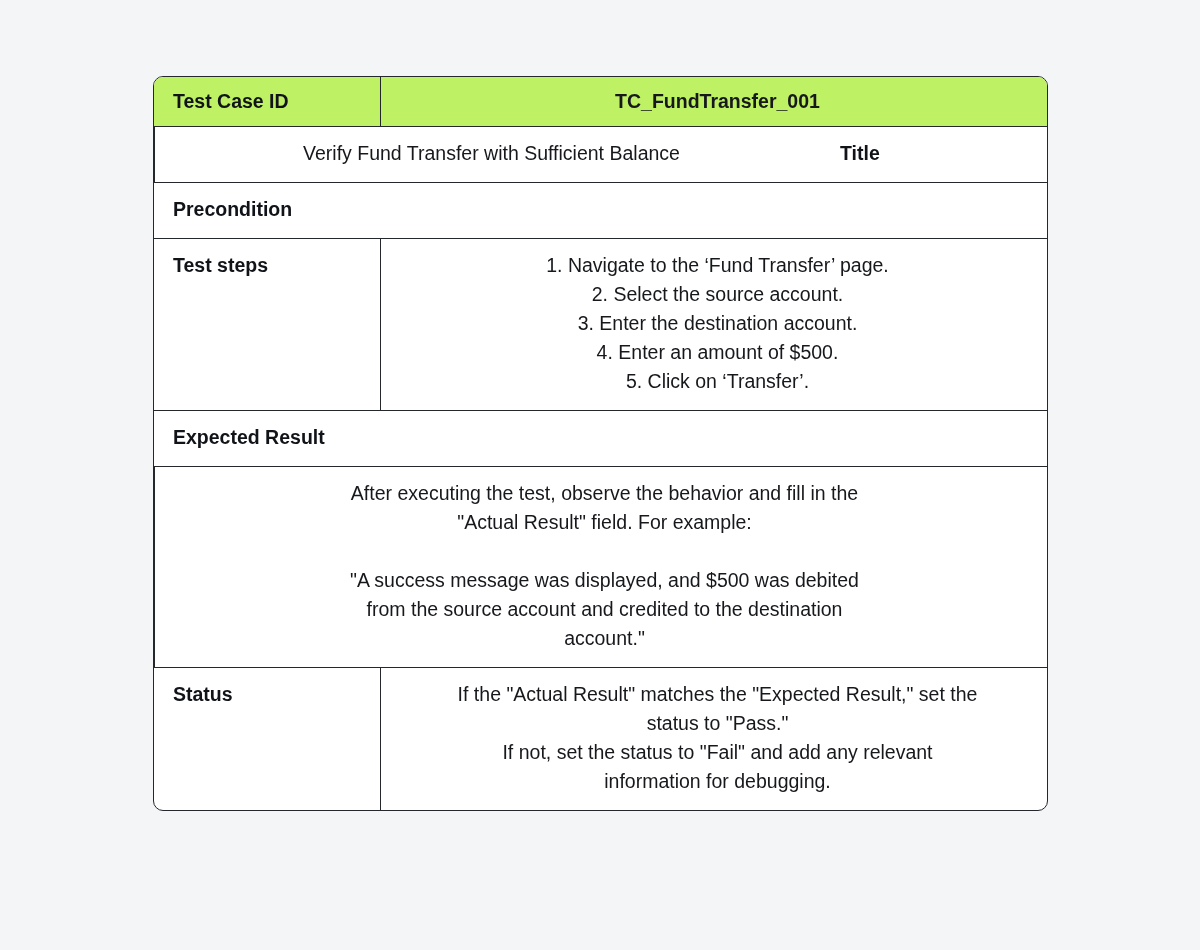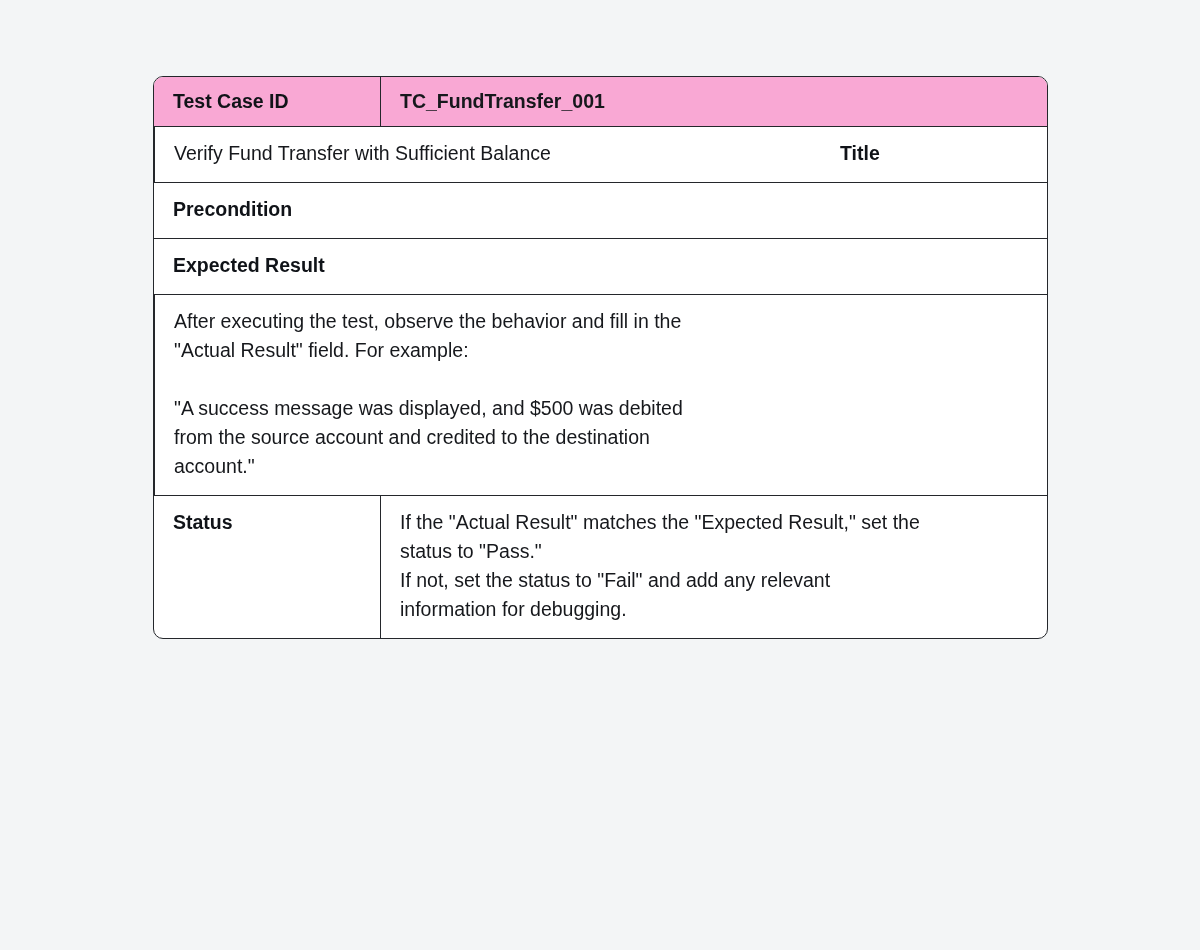--- a/index.html
+++ b/index.html
@@ -26,21 +26,21 @@
     overflow: hidden;
   }
 
   .row {
     display: flex;
     border-top: 1.5px solid #24272b;
   }
 
   .row.header-row {
     border-top: none;
-    background: #f9a8d4;
+    background: #bef264;
   }
 
   .cell {
     font-size: 19.5px;
     line-height: 29px;
     color: #16181c;
   }
 
   .label-cell {
     flex: 0 0 226px;
@@ -48,20 +48,21 @@
     padding: 12px 14px 14px 19px;
     font-weight: 700;
     color: #101318;
   }
 
   .value-cell {
     flex: 1 1 auto;
     border-left: 1.5px solid #24272b;
     padding: 12px 12px 14px 19px;
     white-space: pre-line;
+    text-align: center;
   }
 
   .header-row .label-cell,
   .header-row .value-cell {
     padding-top: 10px;
     padding-bottom: 10px;
   }
 
   .header-row .value-cell {
     font-weight: 700;
@@ -79,20 +80,28 @@
 
   <div class="row">
     <div class="cell value-cell">Verify Fund Transfer with Sufficient Balance</div>
     <div class="cell label-cell">Title</div>
   </div>
 
   <div class="row">
     <div class="cell label-cell">Precondition</div>
   </div>
 
+  <div class="row">
+    <div class="cell label-cell">Test steps</div>
+    <div class="cell value-cell">1. Navigate to the ‘Fund Transfer’ page.
+2. Select the source account.
+3. Enter the destination account.
+4. Enter an amount of $500.
+5. Click on ‘Transfer’.</div>
+  </div>
 
   <div class="row">
     <div class="cell label-cell">Expected Result</div>
   </div>
 
   <div class="row">
     <div class="cell value-cell">After executing the test, observe the behavior and fill in the
 "Actual Result" field. For example:
 
 "A success message was displayed, and $500 was debited

